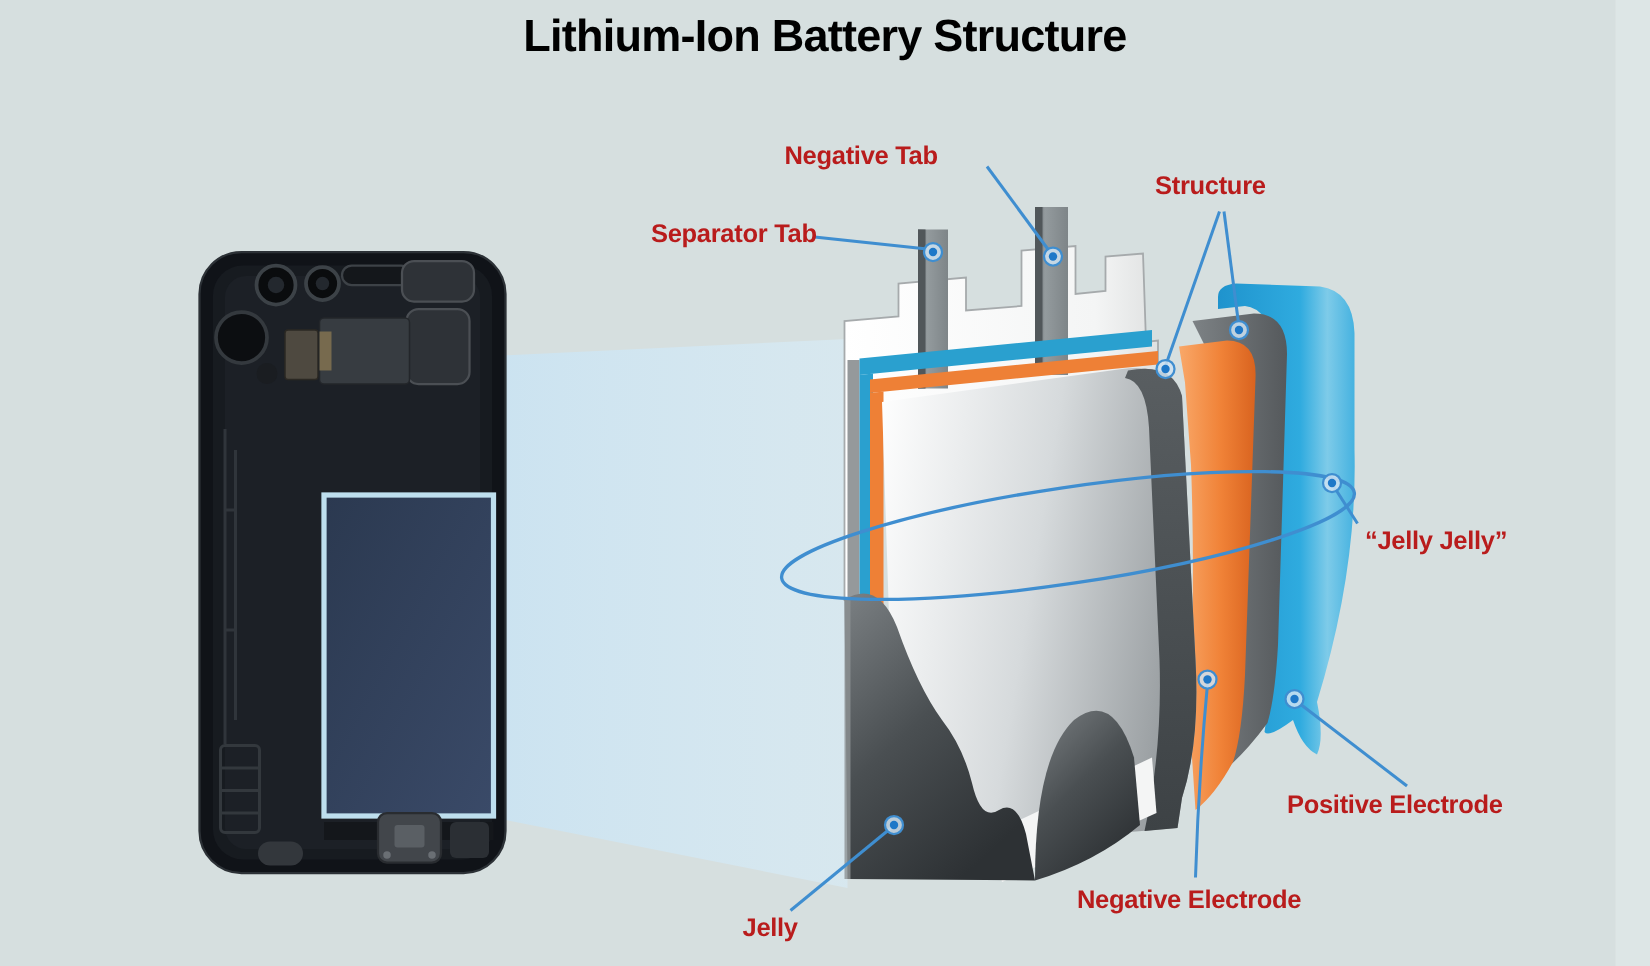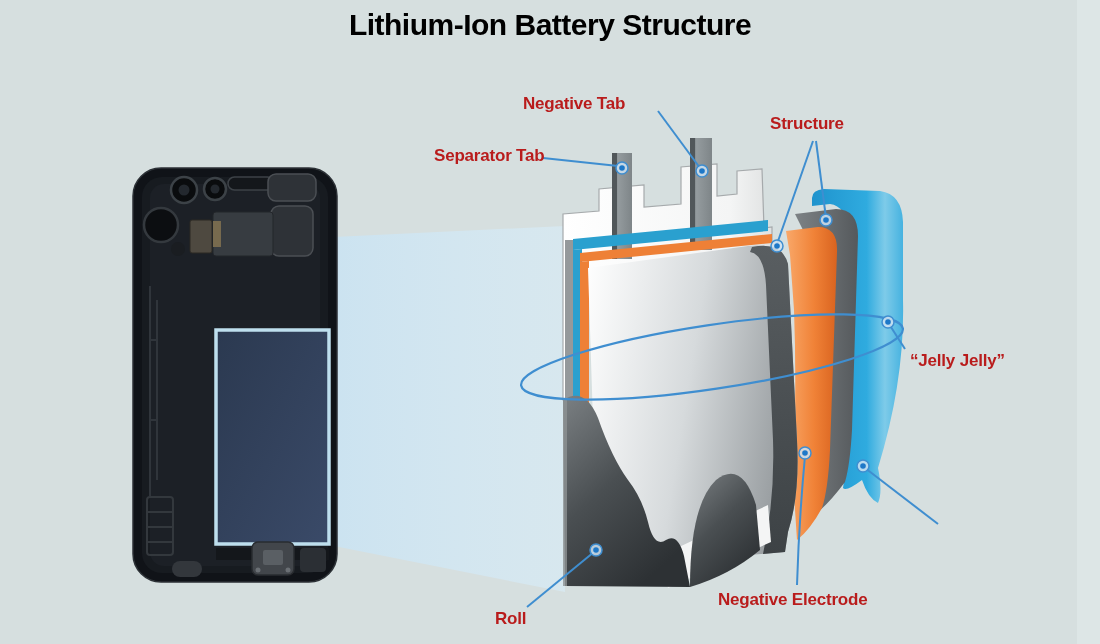--- a/index.html
+++ b/index.html
@@ -215,15 +215,16 @@
           <circle cx="596" cy="550" r="2.8" fill="#1e78c8"></circle>
       </g>
     </g>
   </svg>
 
   <div class="page-title">Lithium-Ion Battery Structure</div>
   <div class="callout lbl-negative-tab">Negative Tab</div>
   <div class="callout lbl-positive-tab">Separator Tab</div>
   <div class="callout lbl-separator">Structure</div>
   <div class="callout lbl-jelly-roll">“Jelly Jelly”</div>
+  <div class="callout lbl-positive-electrode">Positive Electrode</div>
   <div class="callout lbl-negative-electrode">Negative Electrode</div>
-  <div class="callout lbl-pouch">Roll</div>
+  <div class="callout lbl-pouch">Jelly</div>
 </div>
 
 </body></html>

